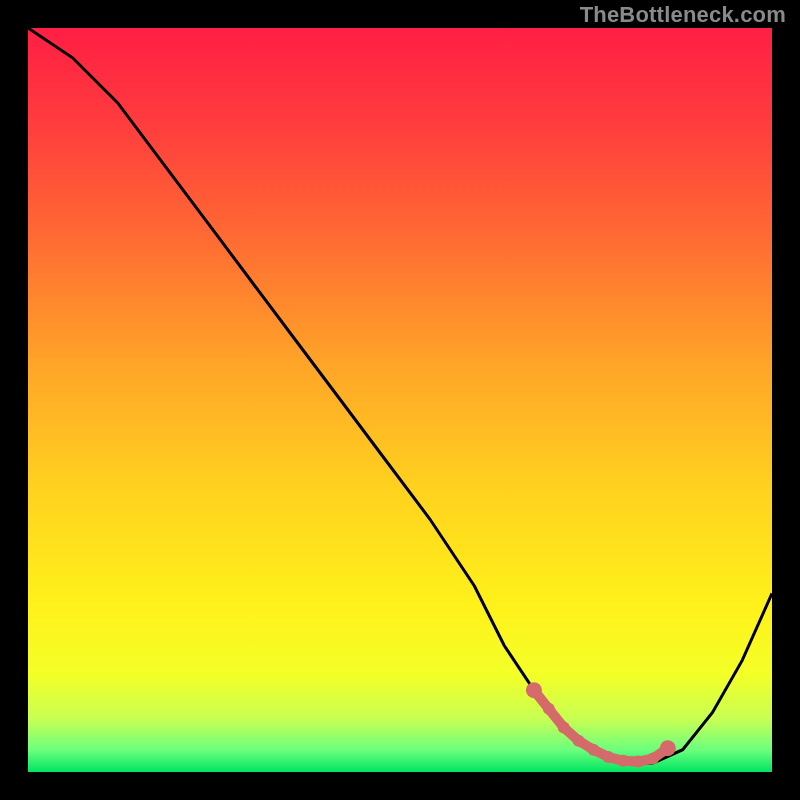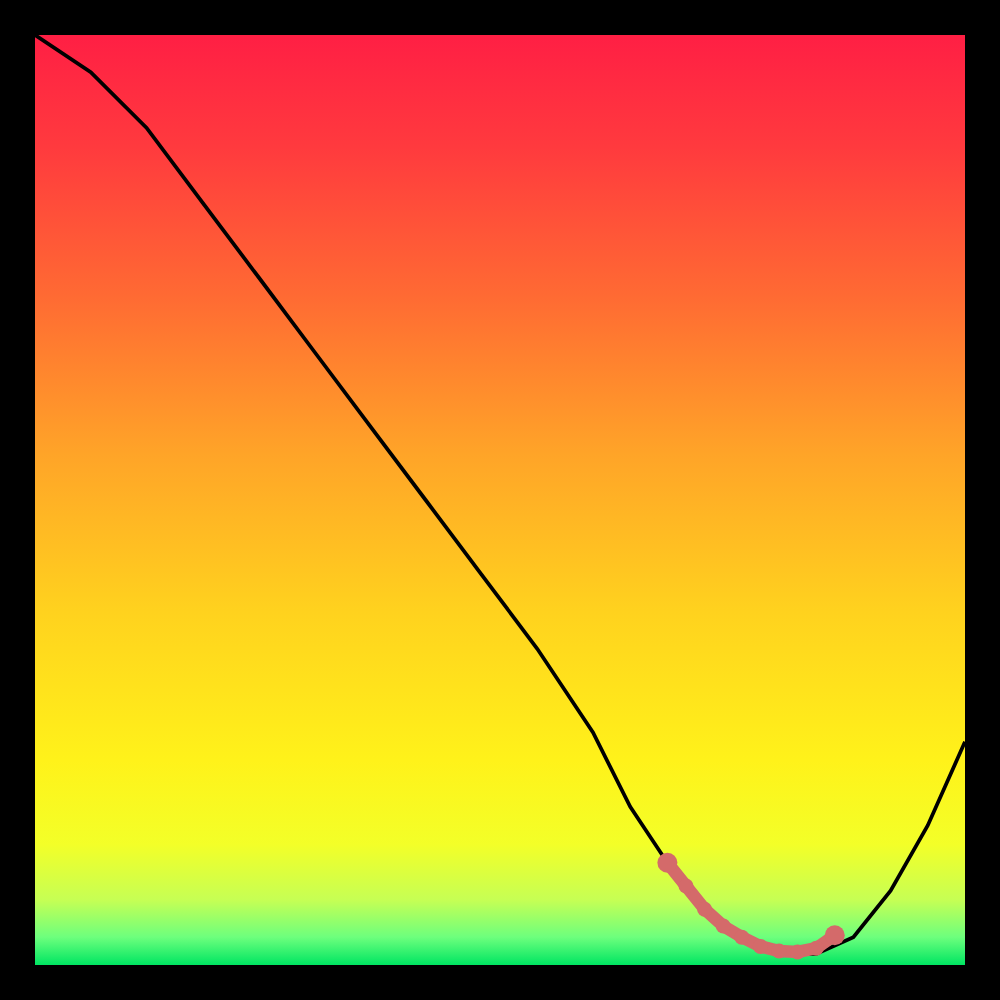--- a/index.html
+++ b/index.html
@@ -50,20 +50,21 @@
     color: #8a8a8a;
     letter-spacing: 0.2px;
     user-select: none;
   }
 </style>
 </head>
 <body>
 
 <div class="frame">
 
+  <div class="watermark">TheBottleneck.com</div>
 
   <div class="plot">
     <svg class="gradient" viewBox="0 0 744 744" preserveAspectRatio="none">
       <defs>
         <linearGradient id="bg-grad" x1="0" y1="0" x2="0" y2="1">
             <stop offset="0%" stop-color="#ff1f44"></stop>
             <stop offset="12%" stop-color="#ff3a3e"></stop>
             <stop offset="28.000000000000004%" stop-color="#ff6a33"></stop>
             <stop offset="45%" stop-color="#ffa428"></stop>
             <stop offset="62%" stop-color="#ffd21e"></stop>

